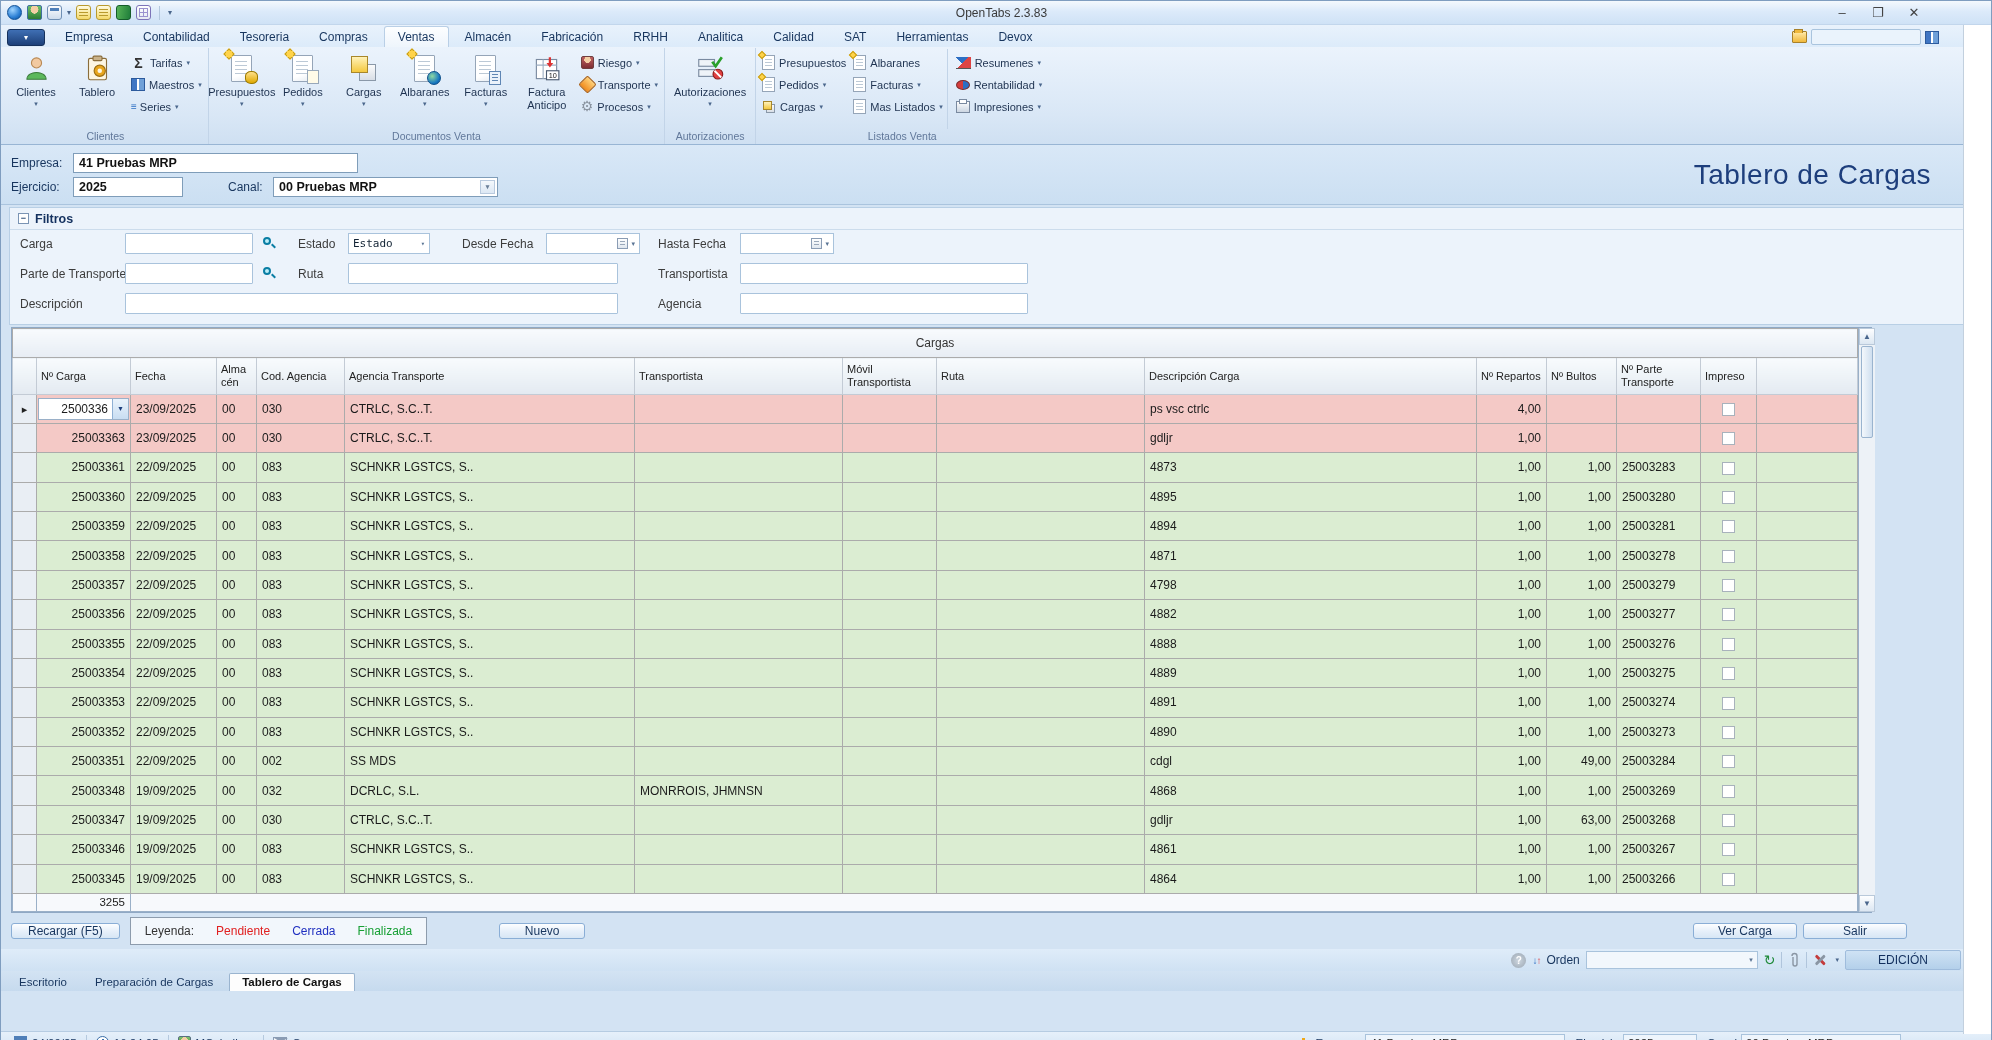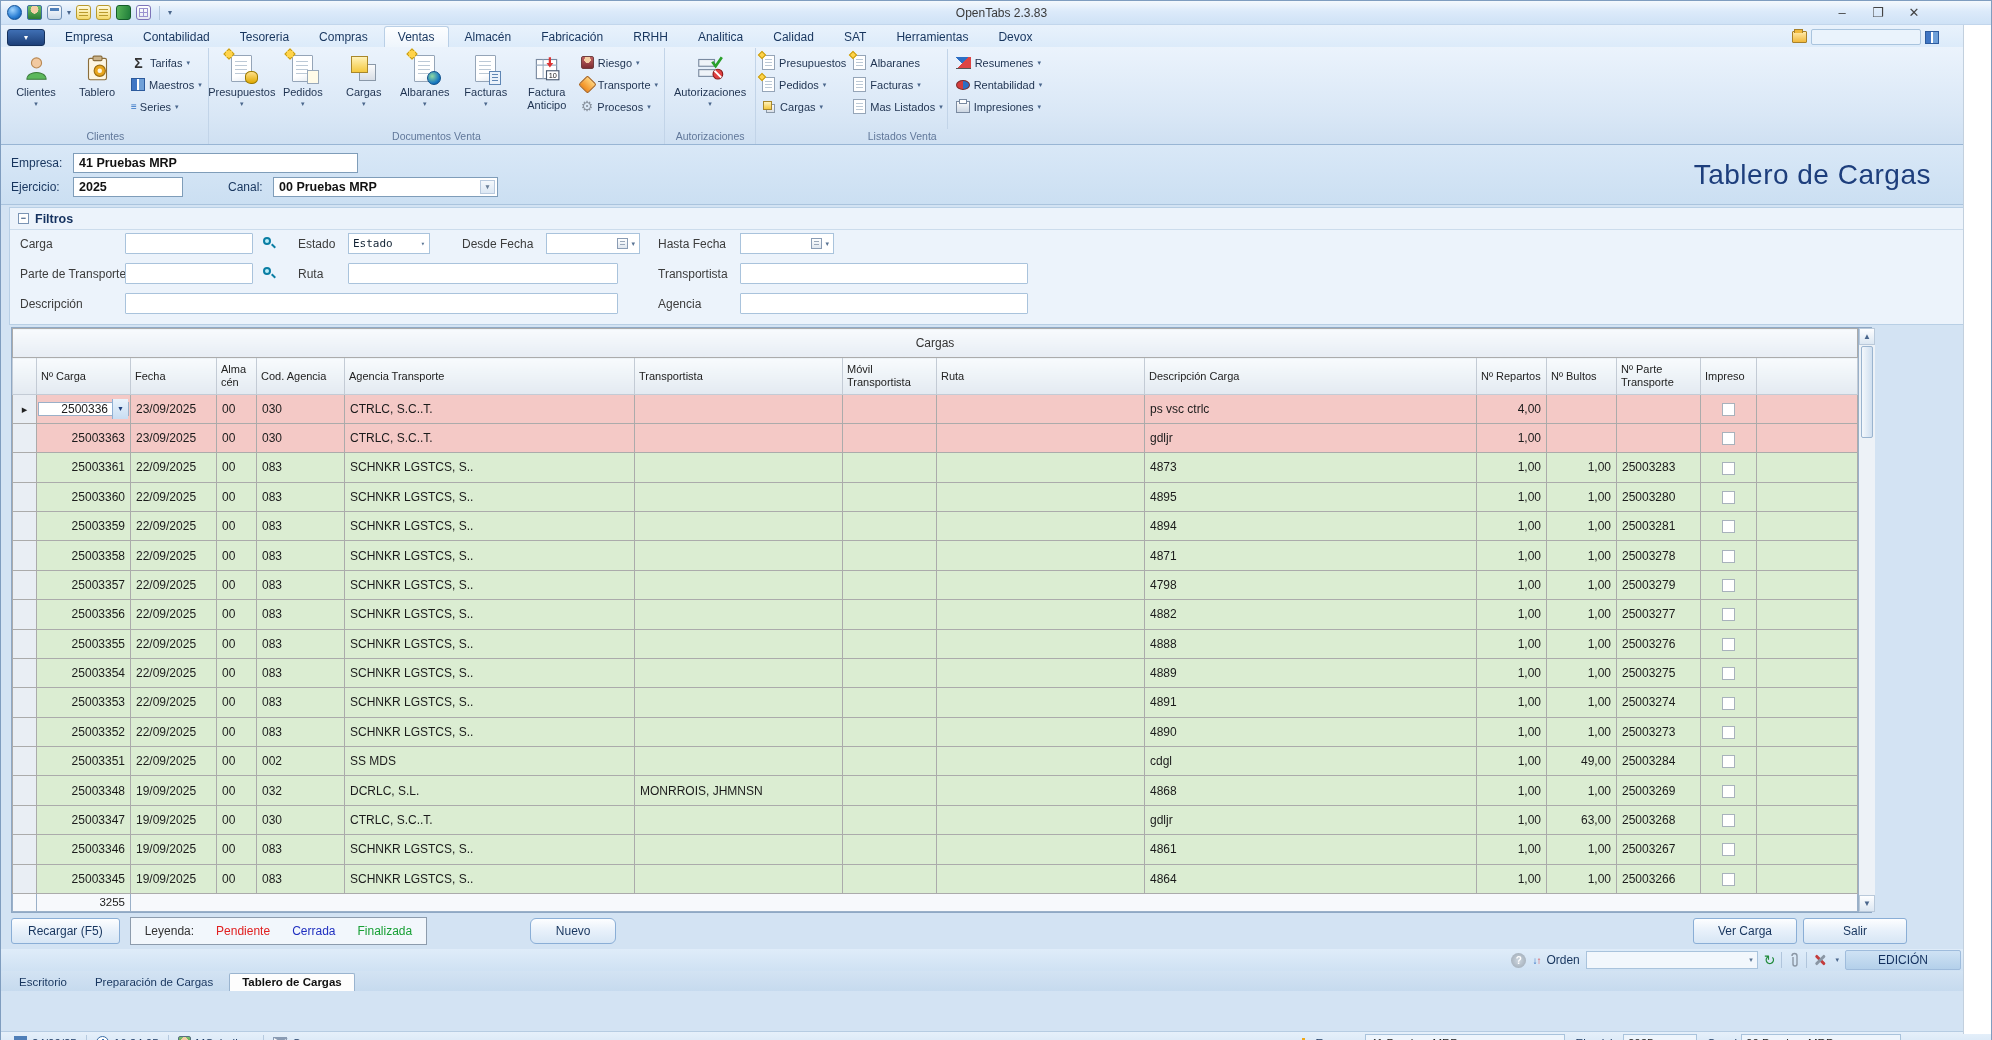--- a/index.html
+++ b/index.html
@@ -138,43 +138,43 @@
   .grid th { height:32px; background:linear-gradient(#f8fbfd,#e3eaf1); border:1px solid #c3cbd5; border-top:none;
     font-weight:normal; font-size:11px; color:#222; text-align:left; padding:1px 4px; vertical-align:middle; line-height:1.15; }
   .grid td { height:26px; border:1px solid #ababab; font-size:12px; padding:1px 5px; overflow:hidden; white-space:nowrap; }
   .grid td.sel { background:#e9eef4; border-color:#ababab; padding:0; text-align:center; }
   tr.row-pendiente td { background:#f4c9c6; }
   tr.row-finalizada td { background:#dbedd2; }
   tr.row-pendiente td.sel, tr.row-finalizada td.sel { background:#e9eef4; }
   .num { text-align:right; }
   .center { text-align:center; }
   .rowarrow { font-size:11px; color:#222; }
-  .celledit { display:flex; align-items:center; justify-content:flex-end; background:#fff; height:14px; border:1px solid #9ab0c8; padding-left:3px; }
+  .celledit { display:flex; align-items:center; justify-content:flex-end; background:#fff; height:22px; border:1px solid #9ab0c8; padding-left:3px; }
   .celledit .val { flex:1; text-align:right; padding-right:2px; }
   .ddbtn { width:16px; height:20px; margin-left:2px; background:linear-gradient(#eaf3fc,#c8ddf2); border-left:1px solid #8fb0d4;
     color:#1d3e7c; font-size:7px; display:flex; align-items:center; justify-content:center; }
   .cb { display:inline-block; width:13px; height:13px; background:#fff; border:1px solid #a8b2bc; vertical-align:middle; }
   .grid tr.footer td { height:16px; background:#f7f9fc; border-color:#9ab0c8; font-size:11.5px; padding:1px 5px; }
   .vscroll { flex:0 0 17px; background:#edf2f7; border-left:1px solid #9ab0c8; display:flex; flex-direction:column; }
   .varrow { height:17px; background:linear-gradient(#fdfeff,#dce7f2); border:1px solid #b9c9da; color:#4a668c; font-size:8px;
     display:flex; align-items:center; justify-content:center; }
   .vthumb { margin:1px 2px; height:92px; background:linear-gradient(90deg,#f4f8fc,#cfdfef); border:1px solid #9ab4cf; border-radius:2px; }
   .vfill { flex:1; }
 
   
   .actionbar { flex:0 0 36px; display:flex; align-items:center; padding:0 84px 0 10px; }
-  .btn { height:26px; display:flex; align-items:center; justify-content:center; padding:0 16px;
+  .btn { height:16px; display:flex; align-items:center; justify-content:center; padding:0 16px;
     background:linear-gradient(#fdfeff,#e7f0fa 50%,#d7e6f5); border:1px solid #8aaed6; border-radius:3px;
     color:#17355e; font-size:12px; }
   .ak::first-letter { text-decoration:underline; }
   .legend { margin-left:10px; height:28px; display:flex; align-items:center; gap:22px; padding:0 14px;
     border:1px solid #8d9cad; background:#f2f7fc; }
   .legend .lt { color:#333; }
   .lp { color:#e02020; } .lc { color:#2030c0; } .lf { color:#18a035; }
-  .btn-nuevo { margin-left:103px; width:86px;border-radius:6px; }
+  .btn-nuevo { margin-left:72px; width:86px; }
   .abspace { flex:1; }
   .btn-ver { width:104px; } .btn-salir { width:104px; margin-left:6px; }
 
   
   .ordenbar { flex:0 0 22px; display:flex; align-items:center; justify-content:flex-end; gap:6px; padding-right:30px;
     background:linear-gradient(#dfecf9,#cfe1f3); }
   .help { width:15px; height:15px; border-radius:50%; background:radial-gradient(#cdd6df,#9aa6b2); color:#fff; font-size:10px;
     display:flex; align-items:center; justify-content:center; font-weight:bold; }
   .sorticon { font-size:10px; letter-spacing:-1px; }
   .sorticon .dn { color:#2d6fc4; } .sorticon .up { color:#d44; }

